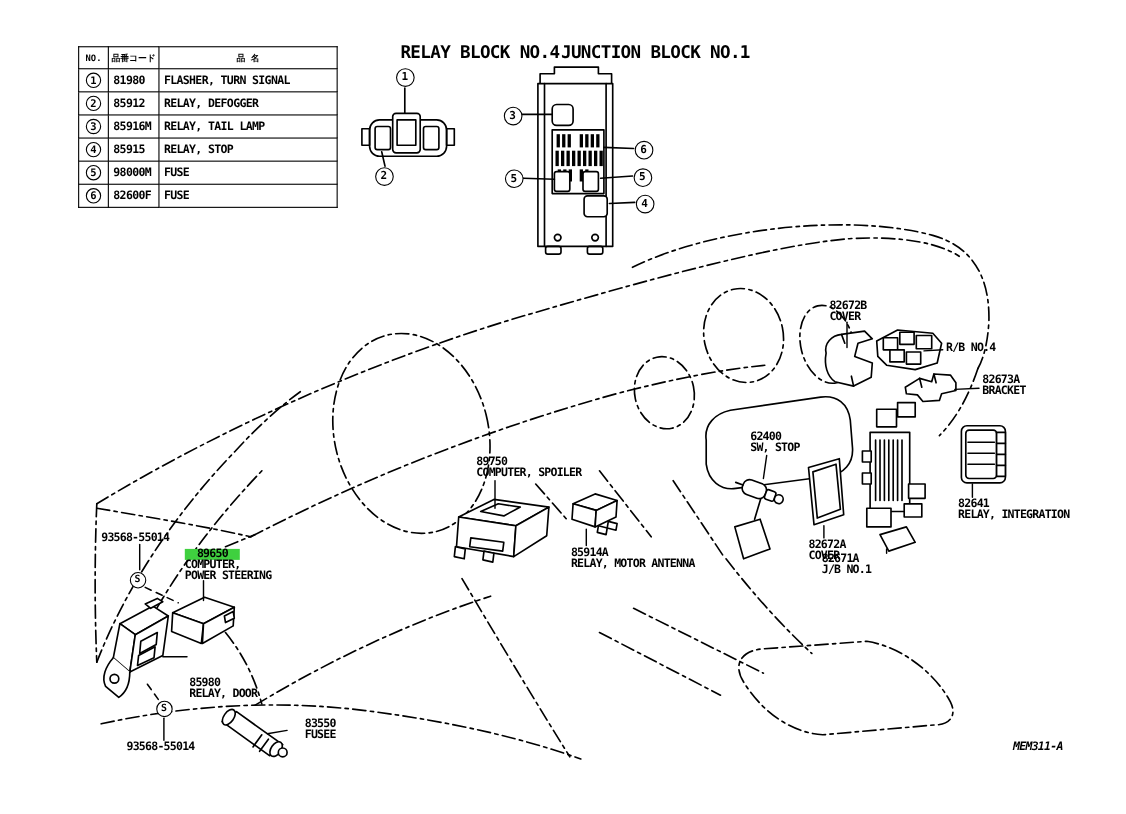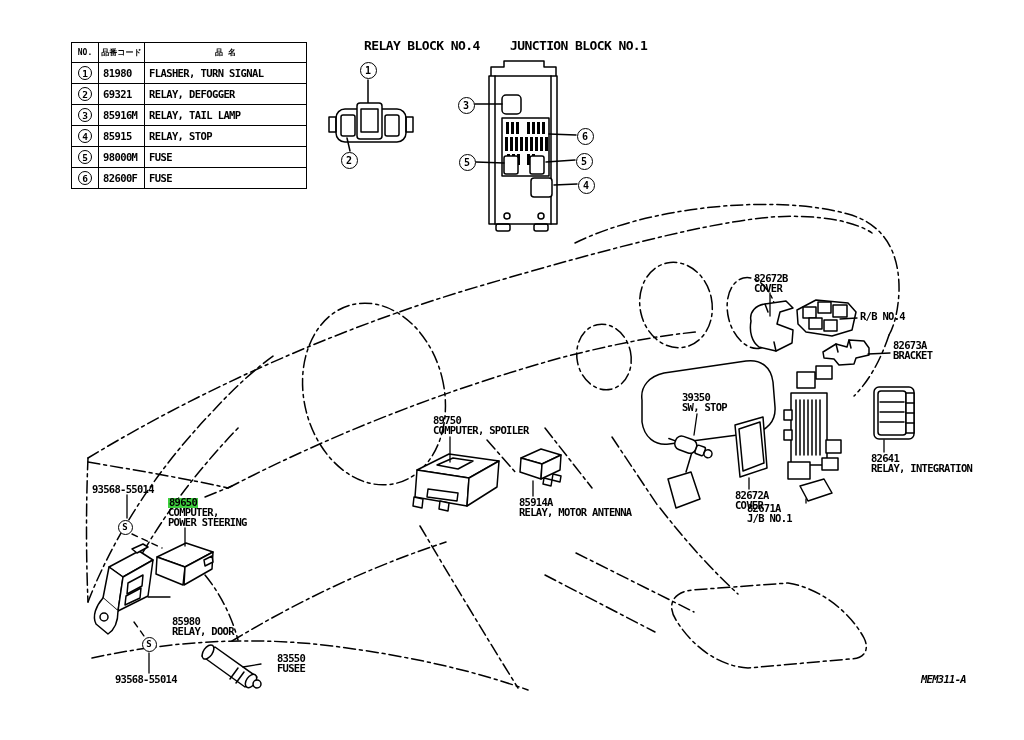--- a/index.html
+++ b/index.html
@@ -22,25 +22,25 @@
   .c-no { width: 27px; text-align: center; }
   .c-code { width: 46px; }
   .c-name { width: 162px; }
   .circ {
     display: inline-flex; width: 14px; height: 14px;
     border: 1.4px solid #000; border-radius: 50%;
     align-items: center; justify-content: center;
     font-size: 9.5px; letter-spacing: 0;
   }
 
-  .dtitle { position: absolute; font-size: 13px; letter-spacing: -0.6px; white-space: nowrap; padding-left: 46px; }
+  .dtitle { position: absolute; font-size: 16px; letter-spacing: -0.6px; white-space: nowrap; padding-left: 46px; }
 
   .plabel { position: absolute; line-height: 9.8px; white-space: nowrap; }
   .pline { font-size: 10.5px; letter-spacing: -0.7px; }
-  .pline.hl { background: var(--hl, #3fd03f); display: inline-block; padding: 0 1px; }
+  .pline.hl { background: var(--hl, #3fd03f); display: inline-block; padding: 0 11px; }
 
   .callout {
     position: absolute; width: 17px; height: 17px;
     border: 1.6px solid #000; border-radius: 50%;
     display: flex; align-items: center; justify-content: center;
     font-size: 10px; background: #fff;
   }
   .screw {
     position: absolute; width: 15px; height: 15px;
     border: 1.5px solid #000; border-radius: 50%;
@@ -268,21 +268,21 @@
       </tr>
     </thead>
     <tbody>
         <tr>
           <td class="c-no"><span class="circ">1</span></td>
           <td class="c-code">81980</td>
           <td class="c-name">FLASHER, TURN SIGNAL</td>
         </tr>
         <tr>
           <td class="c-no"><span class="circ">2</span></td>
-          <td class="c-code">69321</td>
+          <td class="c-code">85912</td>
           <td class="c-name">RELAY, DEFOGGER</td>
         </tr>
         <tr>
           <td class="c-no"><span class="circ">3</span></td>
           <td class="c-code">85916M</td>
           <td class="c-name">RELAY, TAIL LAMP</td>
         </tr>
         <tr>
           <td class="c-no"><span class="circ">4</span></td>
           <td class="c-code">85915</td>
@@ -310,21 +310,21 @@
         <div class="pline">COVER</div>
       </div>
       <div class="plabel" style="left: 860px; top: 312px;">
         <div class="pline">R/B NO.4</div>
       </div>
       <div class="plabel" style="left: 893px; top: 341px;">
         <div class="pline">82673A</div>
         <div class="pline">BRACKET</div>
       </div>
       <div class="plabel" style="left: 682px; top: 393px;">
-        <div class="pline">39350</div>
+        <div class="pline">62400</div>
         <div class="pline">SW, STOP</div>
       </div>
       <div class="plabel" style="left: 433px; top: 416px;">
         <div class="pline">89750</div>
         <div class="pline">COMPUTER, SPOILER</div>
       </div>
       <div class="plabel" style="left: 519px; top: 498px;">
         <div class="pline">85914A</div>
         <div class="pline">RELAY, MOTOR ANTENNA</div>
       </div>

